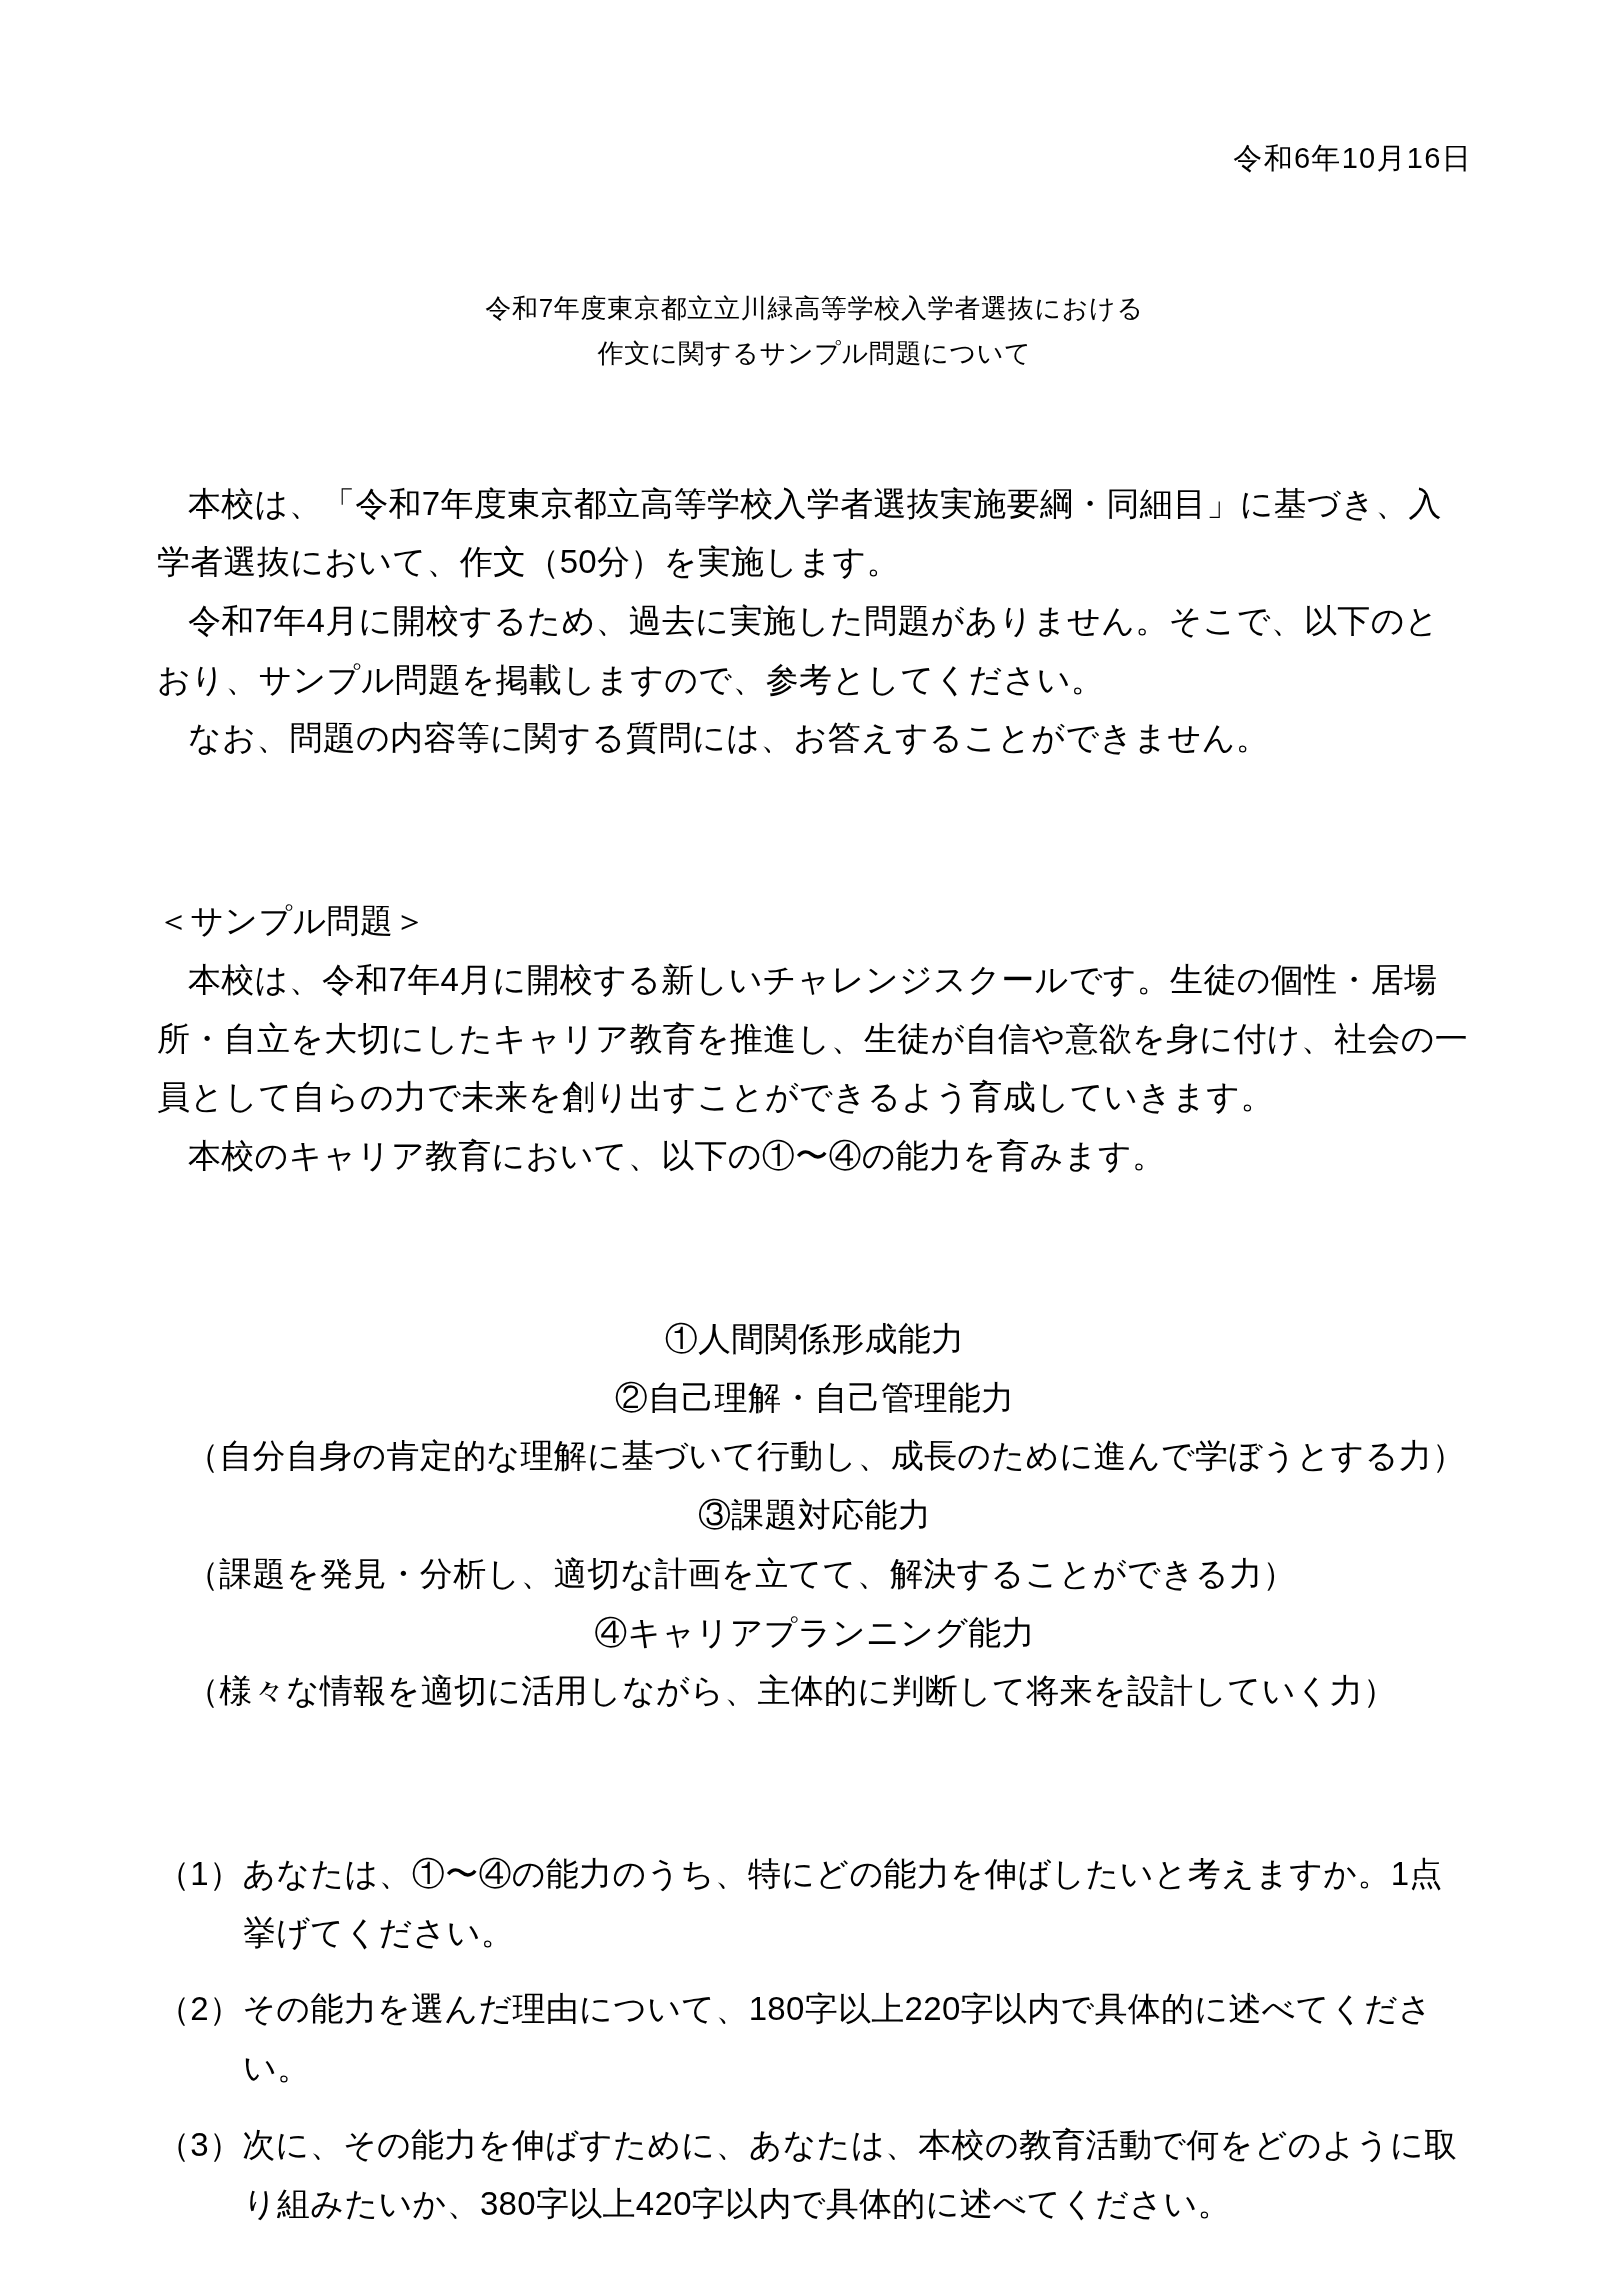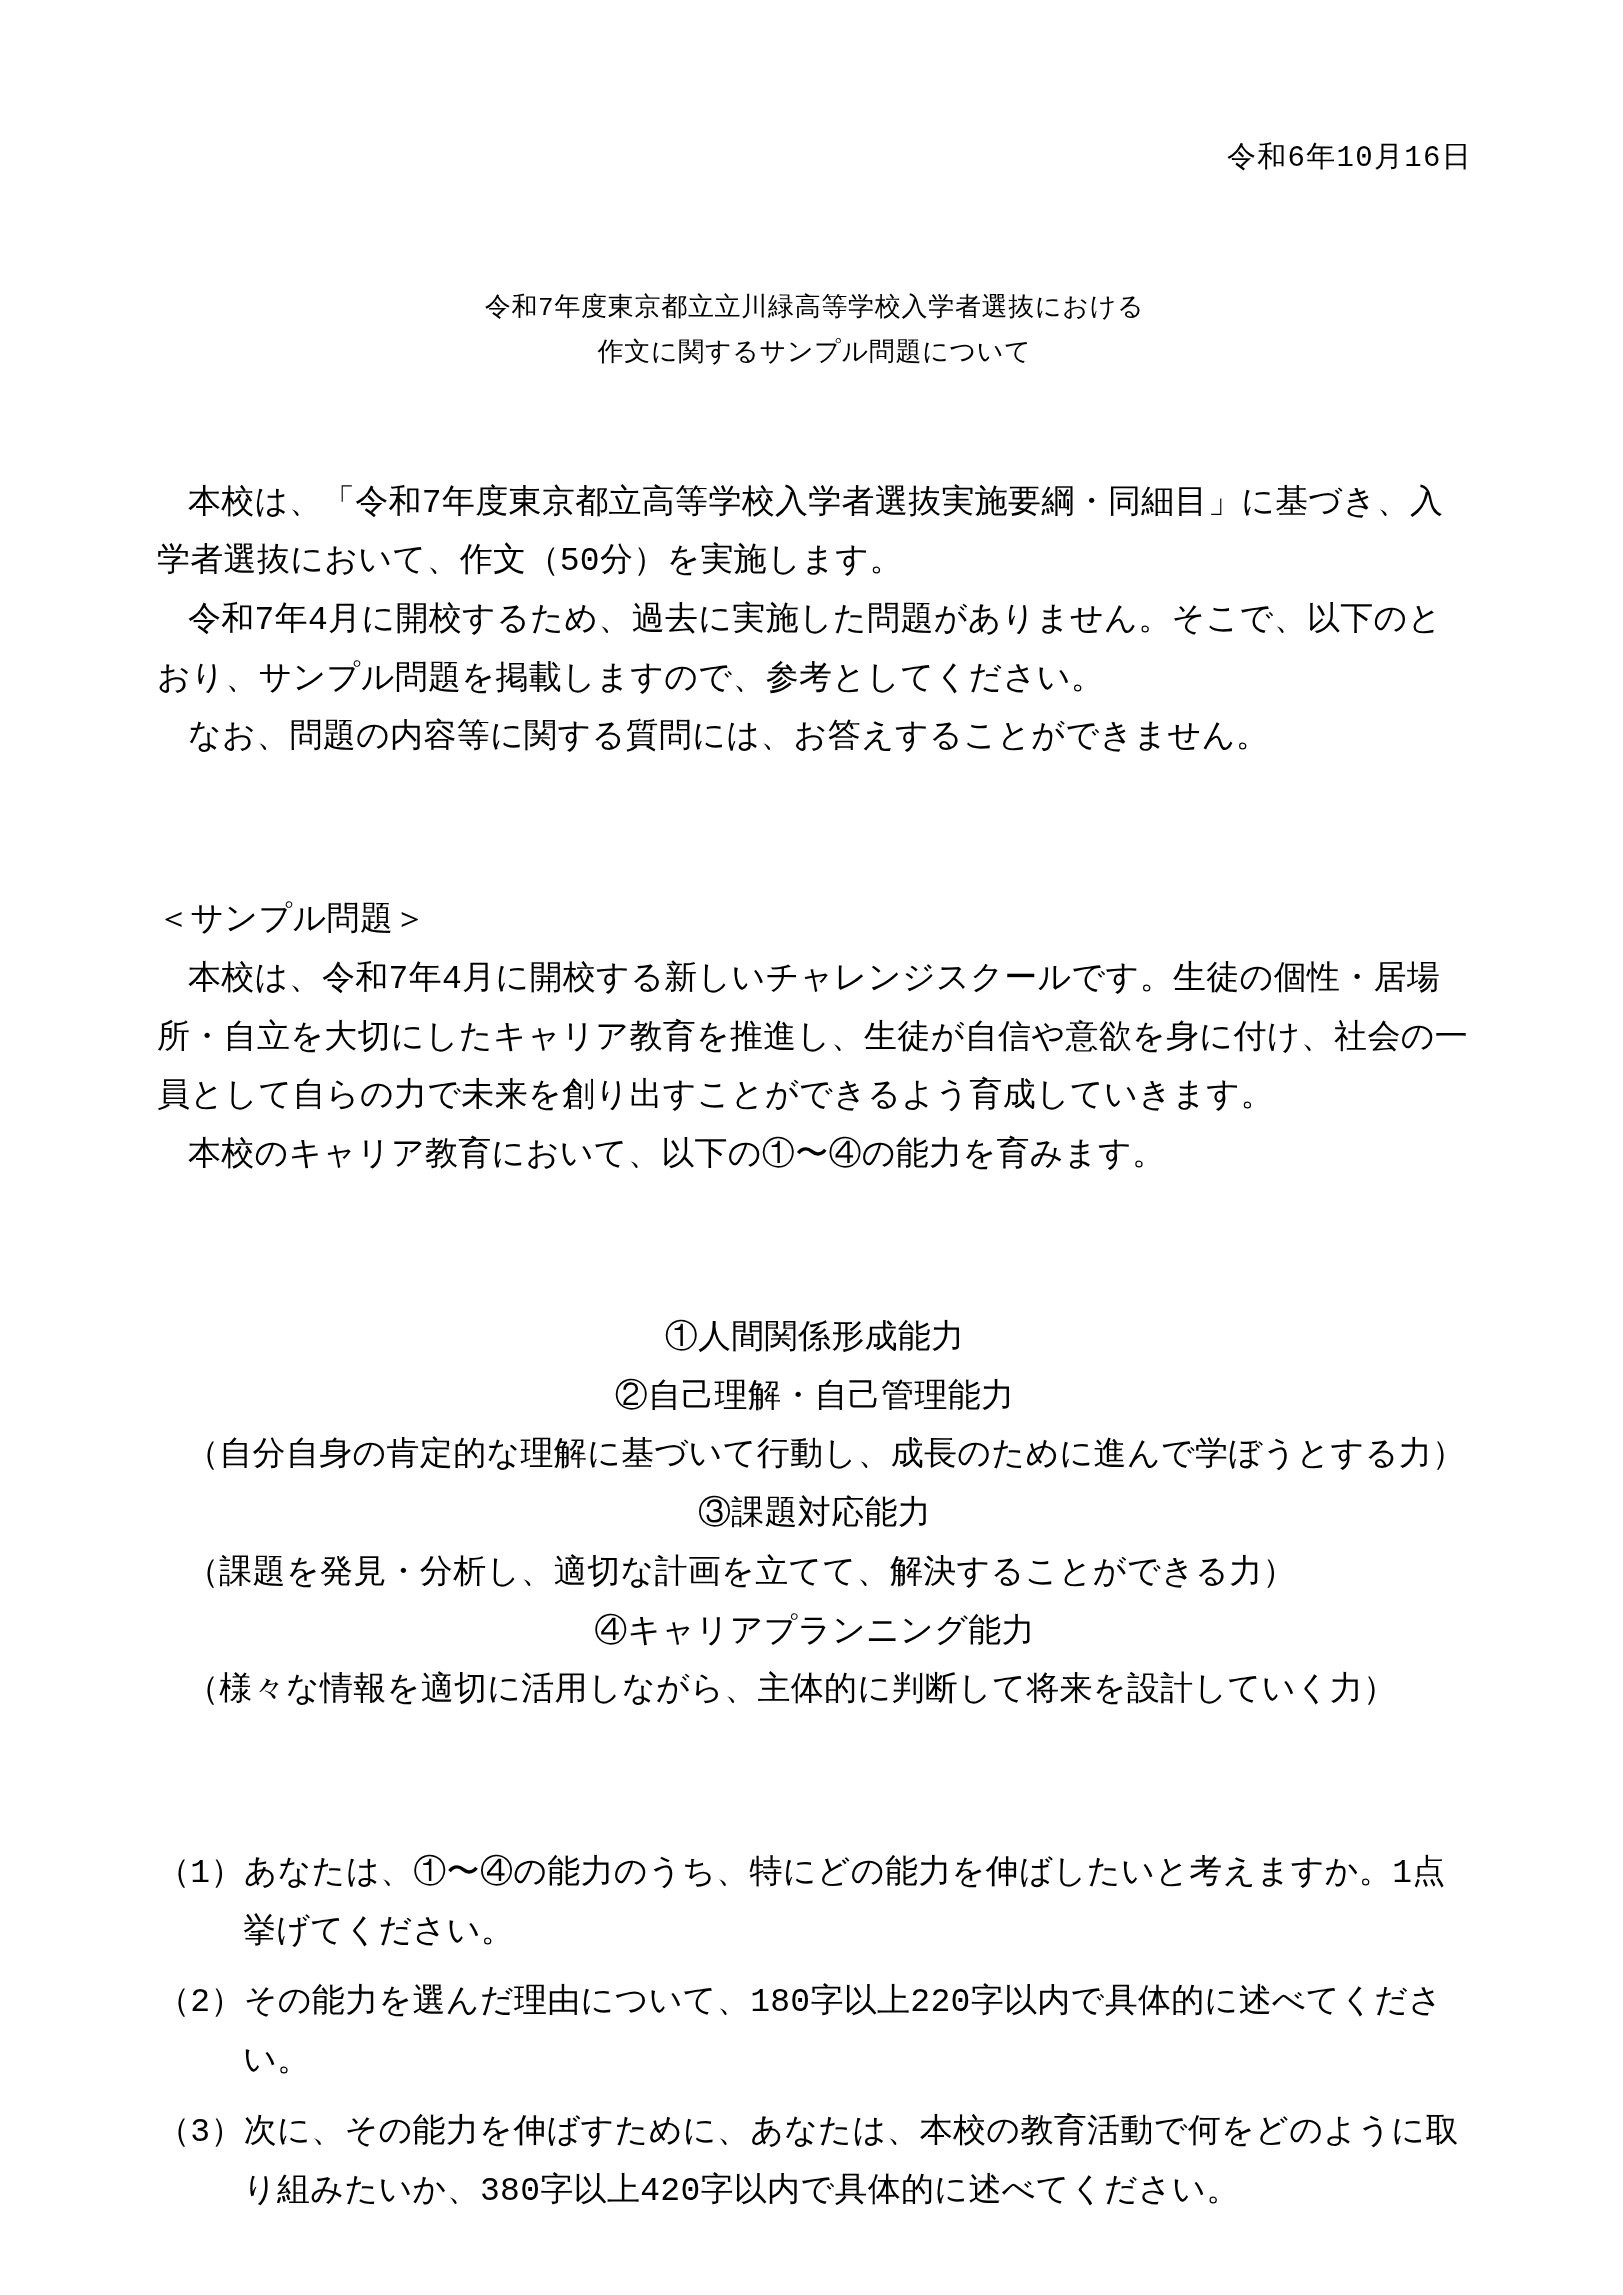--- a/index.html
+++ b/index.html
@@ -5,21 +5,21 @@
   html, body {
     margin: 0;
     padding: 0;
     background: #ffffff;
   }
   .page {
     position: relative;
     width: 1623px;
     height: 2295px;
     background: #ffffff;
-    font-family: Liberation Mono, monospace;
+    font-family: Liberation Sans, sans-serif;
     color: #000000;
     box-sizing: border-box;
   }
   .content {
     position: absolute;
     left: 157px;
     top: 137px;
     width: 1315px;
   }
   .date-line {
@@ -63,21 +63,21 @@
   .ability-desc {
     margin: 0;
     text-indent: 29px;
   }
   .q-item {
     margin: 0;
     padding-left: 86px;
     text-indent: -86px;
   }
   .q-item + .q-item {
-    margin-top: 12px;
+    margin-top: 18px;
   }
 </style>
 </head>
 <body>
 
 <div class="page">
   <div class="content">
 
     <div class="date-line">令和6年10月16日</div>
 

